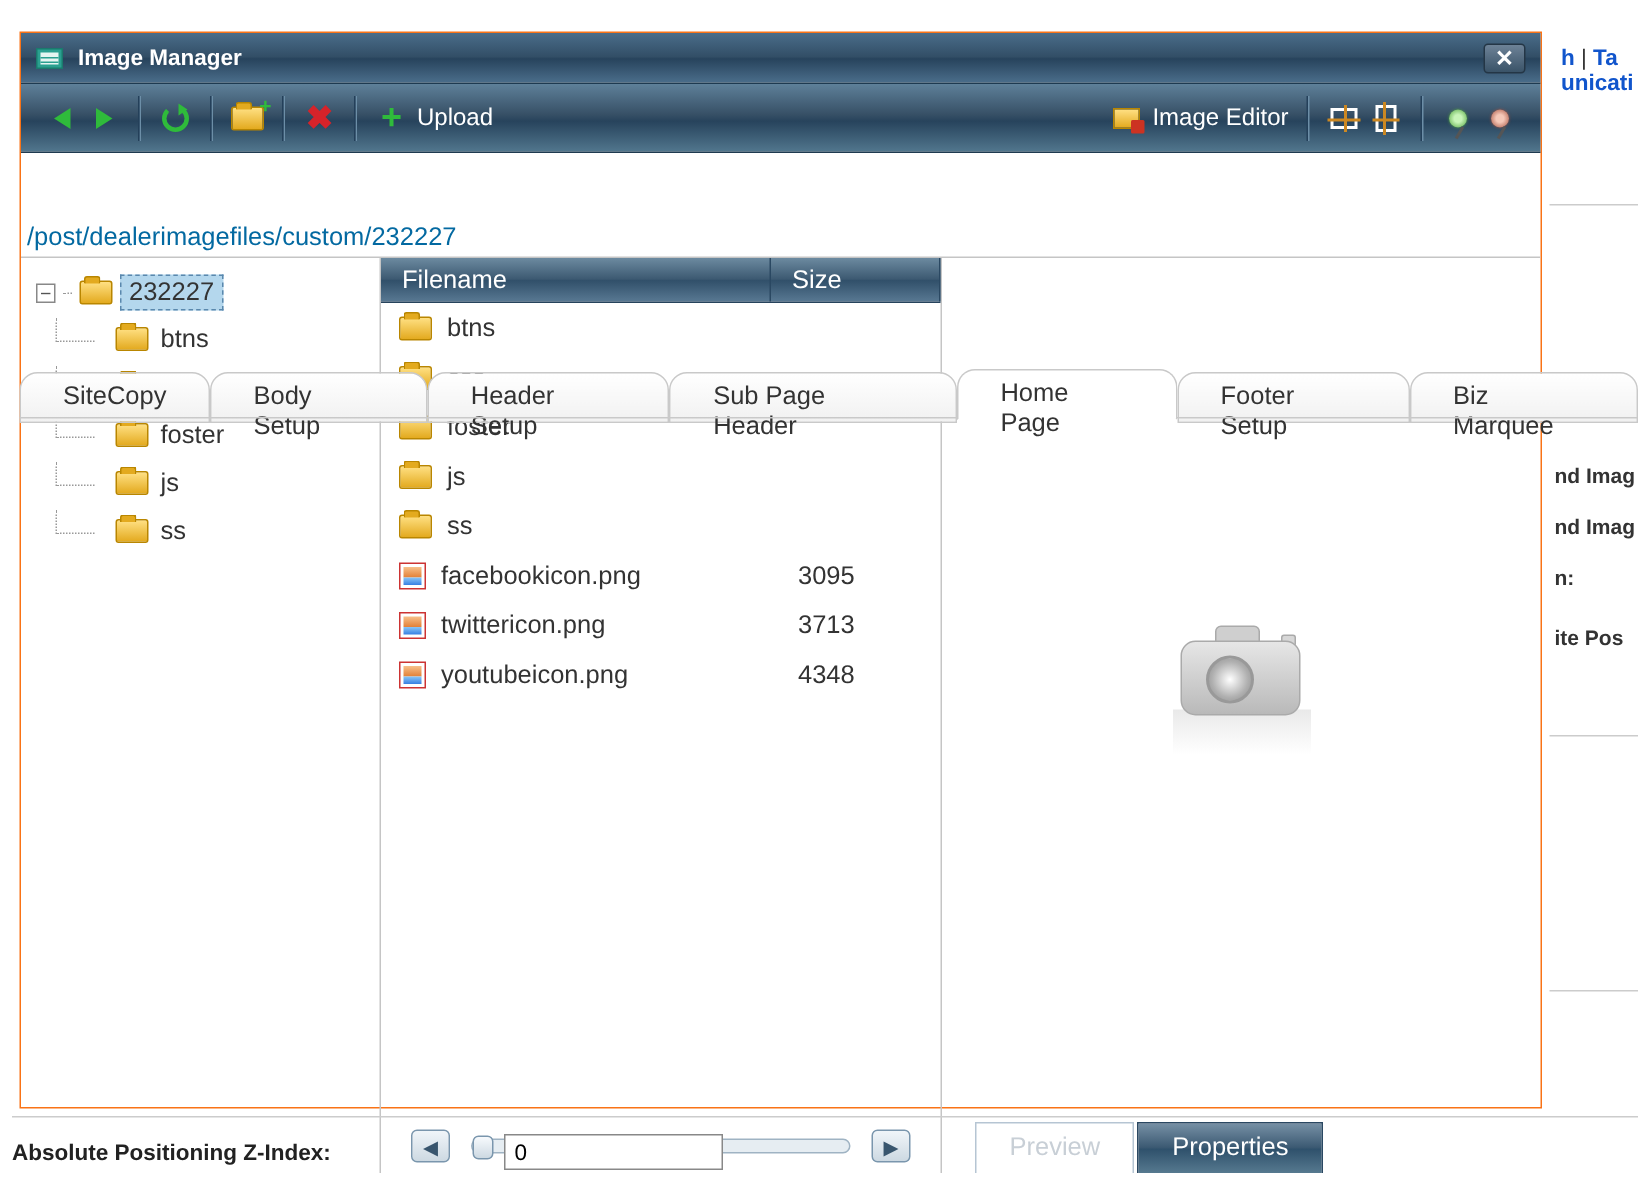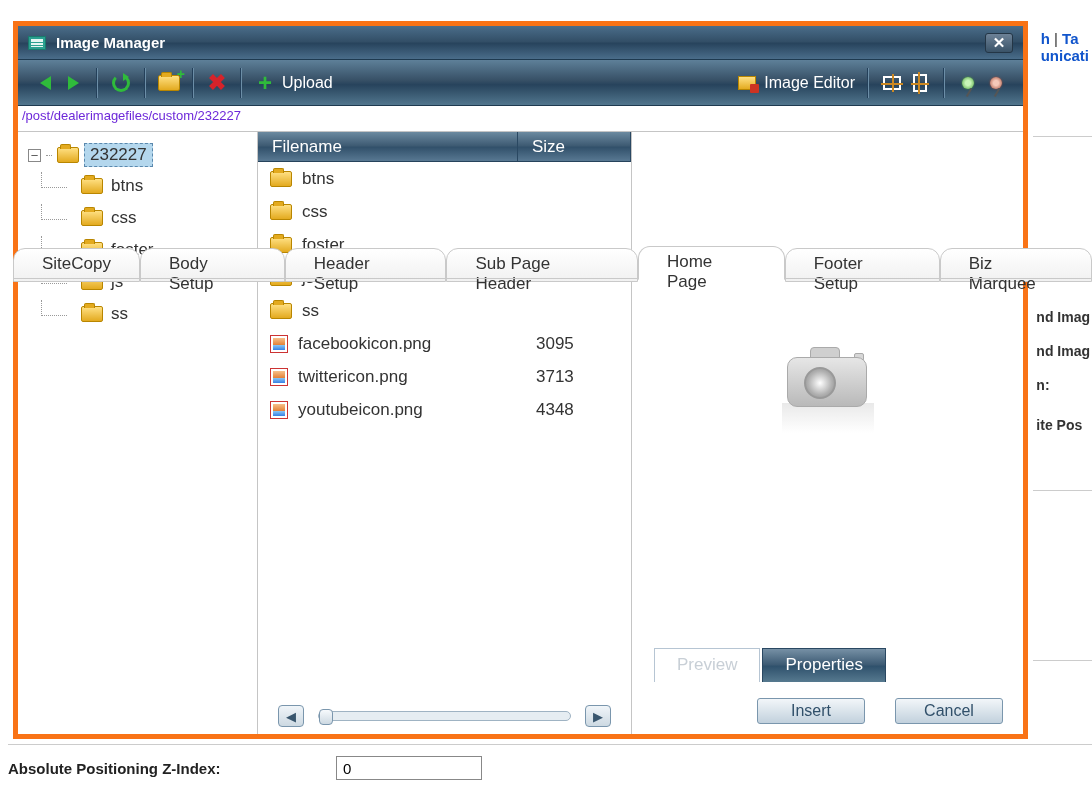--- a/index.html
+++ b/index.html
@@ -1,20 +1,20 @@
 <!DOCTYPE html>
 <html><head>
 <meta charset="utf-8">
 <style>
 * { box-sizing: border-box; margin: 0; padding: 0; font-family: "Segoe UI", Tahoma, sans-serif; }
 body { background: #fff; font-size: 14px; color: #222; width: 1092px; height: 792px; position: relative; overflow: hidden; }
 
 .dialog {
   position: absolute; left: 13px; top: 21px; width: 1015px; height: 718px;
-  background: #fff; border: 5px solid #f97316;
+  background: #fff; border: 1px solid #f97316;
 }
 .titlebar {
   height: 34px; background: linear-gradient(#4a6d8a,#324e66 48%,#27435c 52%,#4a6d8a);
   color:#fff; display:flex; align-items:center; padding:0 10px; font-size:15px; font-weight:bold;
   border-bottom:1px solid #1e3a50;
 }
 .titlebar .app-icon { width:18px; height:14px; background:#2aa090; border:1px solid #1a7a6d; margin-right:10px; position:relative;}
 .titlebar .app-icon:before{content:"";position:absolute;left:2px;top:2px;right:2px;bottom:2px;background:#e4f5f1;}
 .titlebar .app-icon:after{content:"";position:absolute;left:2px;top:5px;right:2px;height:1px;background:#2aa090;box-shadow:0 3px 0 #2aa090;}
 .titlebar .close-btn { margin-left:auto; width:28px; height:20px; background:linear-gradient(#6d8297,#3a5368); border-radius:3px; display:flex;align-items:center;justify-content:center;color:#fff;font-weight:bold; border:1px solid #243646;}
@@ -40,21 +40,21 @@
 .editor-ico{width:18px;height:14px;background:linear-gradient(#ffe083,#e3aa1f);border:1px solid #b98600;position:relative;}
 .editor-ico:after{content:"";position:absolute;right:-4px;bottom:-4px;width:9px;height:9px;background:#cc3322;border-radius:1px;}
 .frame-ico{width:18px;height:14px;border:2px solid #fff;position:relative;}
 .frame-ico:before{content:"";position:absolute;left:-4px;right:-4px;top:5px;height:2px;background:#cc8822;}
 .frame-ico:after{content:"";position:absolute;top:-4px;bottom:-4px;left:7px;width:2px;background:#cc8822;}
 .wand-a{width:12px;height:12px;border-radius:50%;background:radial-gradient(#c8f5b8 30%,#4fa43c);position:relative;box-shadow:0 0 2px #4fa43c;}
 .wand-a:after{content:"";position:absolute;left:50%;bottom:-8px;width:2px;height:9px;background:#555;transform:rotate(30deg);}
 .wand-b{width:12px;height:12px;border-radius:50%;background:radial-gradient(#f5c8b8 30%,#a44f3c);position:relative;box-shadow:0 0 2px #a44f3c;}
 .wand-b:after{content:"";position:absolute;left:50%;bottom:-8px;width:2px;height:9px;background:#555;transform:rotate(30deg);}
 
-.pathbar{height:26px;border-bottom:1px solid #c5c5c5;padding:2px 4px;font-size:13px;color:#6d28d9;}
+.pathbar{height:26px;border-bottom:1px solid #c5c5c5;padding:2px 4px;font-size:17px;color:#0369a1;margin-top:44px;}
 
 .main{display:flex;height:calc(100% - 34px - 46px - 26px);}
 
 .treepane{width:240px;border-right:1px solid #c5c5c5;padding:8px 2px;font-size:17px;color:#333;}
 .tree-node{display:flex;align-items:center;gap:5px;height:30px;padding-left:8px;}
 .tree-exp{width:13px;height:13px;border:1px solid #888;display:flex;align-items:center;justify-content:center;font-size:13px;line-height:1;background:#fff;color:#555;} 
 .tree-sel{background:#b4d7ed;border:1px dashed #5a88ad;}
 .tree-lbl{padding:1px 5px;color:#333;}
 .tree-child{padding-left:55px;display:flex;align-items:center;gap:8px;height:32px;}
 .tree-dots{width:26px;border-left:1px dotted #999;border-bottom:1px dotted #999;height:16px;margin-bottom:12px;margin-left:-34px;margin-right:6px;}
@@ -316,24 +316,20 @@
               <div class="body"></div>
               <div class="lens"></div>
           </div>
           <div class="reflection"></div>
         </div>
       </div>
       <div class="tabs-pp">
         <div class="tab inactive">Preview</div>
         <div class="tab active">Properties</div>
       </div>
-      <div class="btnrow">
-        <div class="btn">Insert</div>
-        <div class="btn">Cancel</div>
-      </div>
     </div>
 
   </div>
 </div>
 
 <div class="tabline"></div>
 <div class="page-tabs" id="page-tabs">
     <div class="ptab">SiteCopy</div>
     <div class="ptab">Body Setup</div>
     <div class="ptab">Header Setup</div>

